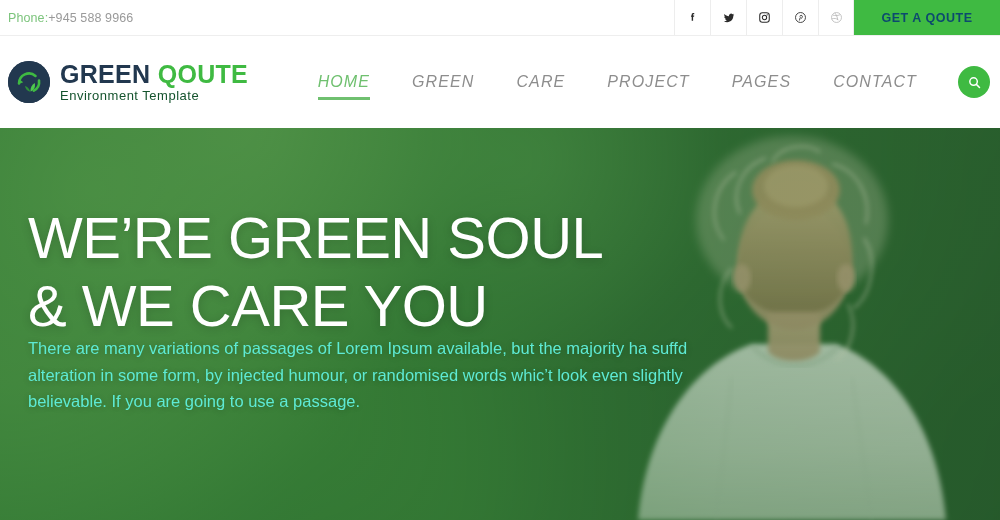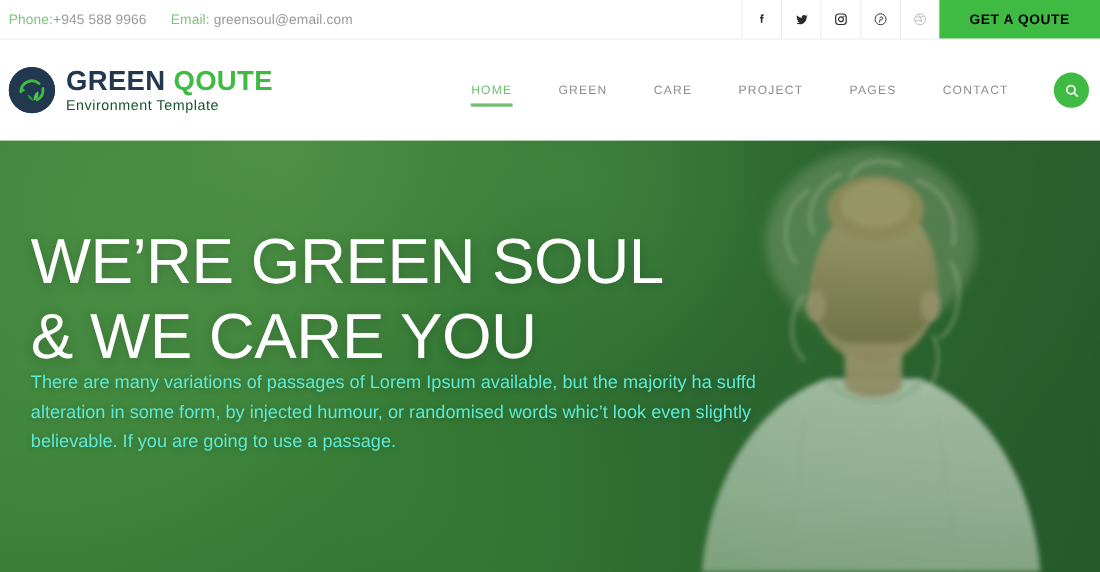--- a/index.html
+++ b/index.html
@@ -29,21 +29,21 @@
 
   .social-row { display:flex; align-items:stretch; }
   .social-btn {
     width:36px; display:flex; align-items:center; justify-content:center;
     border-left:1px solid #ededed; color:#2b2b2b; cursor:pointer;
   }
   .social-row .social-btn:last-child { border-right:1px solid #ededed; }
   .social-btn svg { display:block; }
 
   .quote-btn {
-    width:146px; background:#3fba42; color:#000000;
+    width:146px; background:#3fba42; color:#0c4a6e;
     display:flex; align-items:center; justify-content:center;
     font-size:12.5px; font-weight:bold; letter-spacing:.55px;
     cursor:pointer; border:none;
     font-family:"Liberation Sans", sans-serif;
   }
 
   
   .header {
     height:92px; width:100%; background:#ffffff;
     display:flex; align-items:center; padding:0 8px 0 8px;
@@ -57,22 +57,22 @@
   .logo-title { font-size:25px; font-weight:bold; letter-spacing:.3px; }
   .logo-green { color:#22384f; }
   .logo-soul  { color:#3fba42; }
   .logo-sub {
     font-size:13px; color:#14532d; letter-spacing:.5px;
     margin-top:2px; font-weight:500;
   }
 
   .nav { margin-left:auto; display:flex; align-items:center; gap:0; }
   .nav-item {
-    position:relative; padding:0 21px; font-size:11px;
-    letter-spacing:1.1px; color:#8d8d8d; cursor:pointer; white-space:nowrap;
+    position:relative; padding:0 21px; font-size:16px;
+    letter-spacing:1.1px; color:#8d8d8d; cursor:pointer; white-space:nowrap;font-style:italic;
   }
   .nav-item.active { color:#6fc06f; }
   .nav-item.active .nav-underline {
     position:absolute; left:21px; right:21px; bottom:-9px;
     height:3px; background:#6fc06f;
   }
 
   .search-btn {
     margin-left:20px; margin-right:2px;
     width:32px; height:32px; border-radius:50%;
@@ -136,24 +136,20 @@
 </head>
 <body>
 
 <div class="page">
 
   <div class="topbar">
 
     <div class="topbar-contact">
       <div class="contact-item">
         <span class="contact-label">Phone:</span><span class="contact-value">+945 588 9966</span>
-      </div>
-      <div class="contact-item">
-        <span class="contact-label">Email:</span>
-        <span class="contact-value">greensoul@email.com</span>
       </div>
     </div>
 
     <div class="topbar-spacer"></div>
 
     <div class="social-row">
       <div class="social-btn">
         <svg width="13" height="13" viewBox="0 0 24 24" fill="currentColor" aria-hidden="true">
           <path d="M15.2 8.3h-2.1V6.9c0-.6.4-.8.7-.8h1.4V3.7h-2c-2.2 0-2.7 1.6-2.7 2.7v1.9H9.2v2.5h1.3V18h2.6v-7.2h1.8l.3-2.5z"></path>
         </svg>

